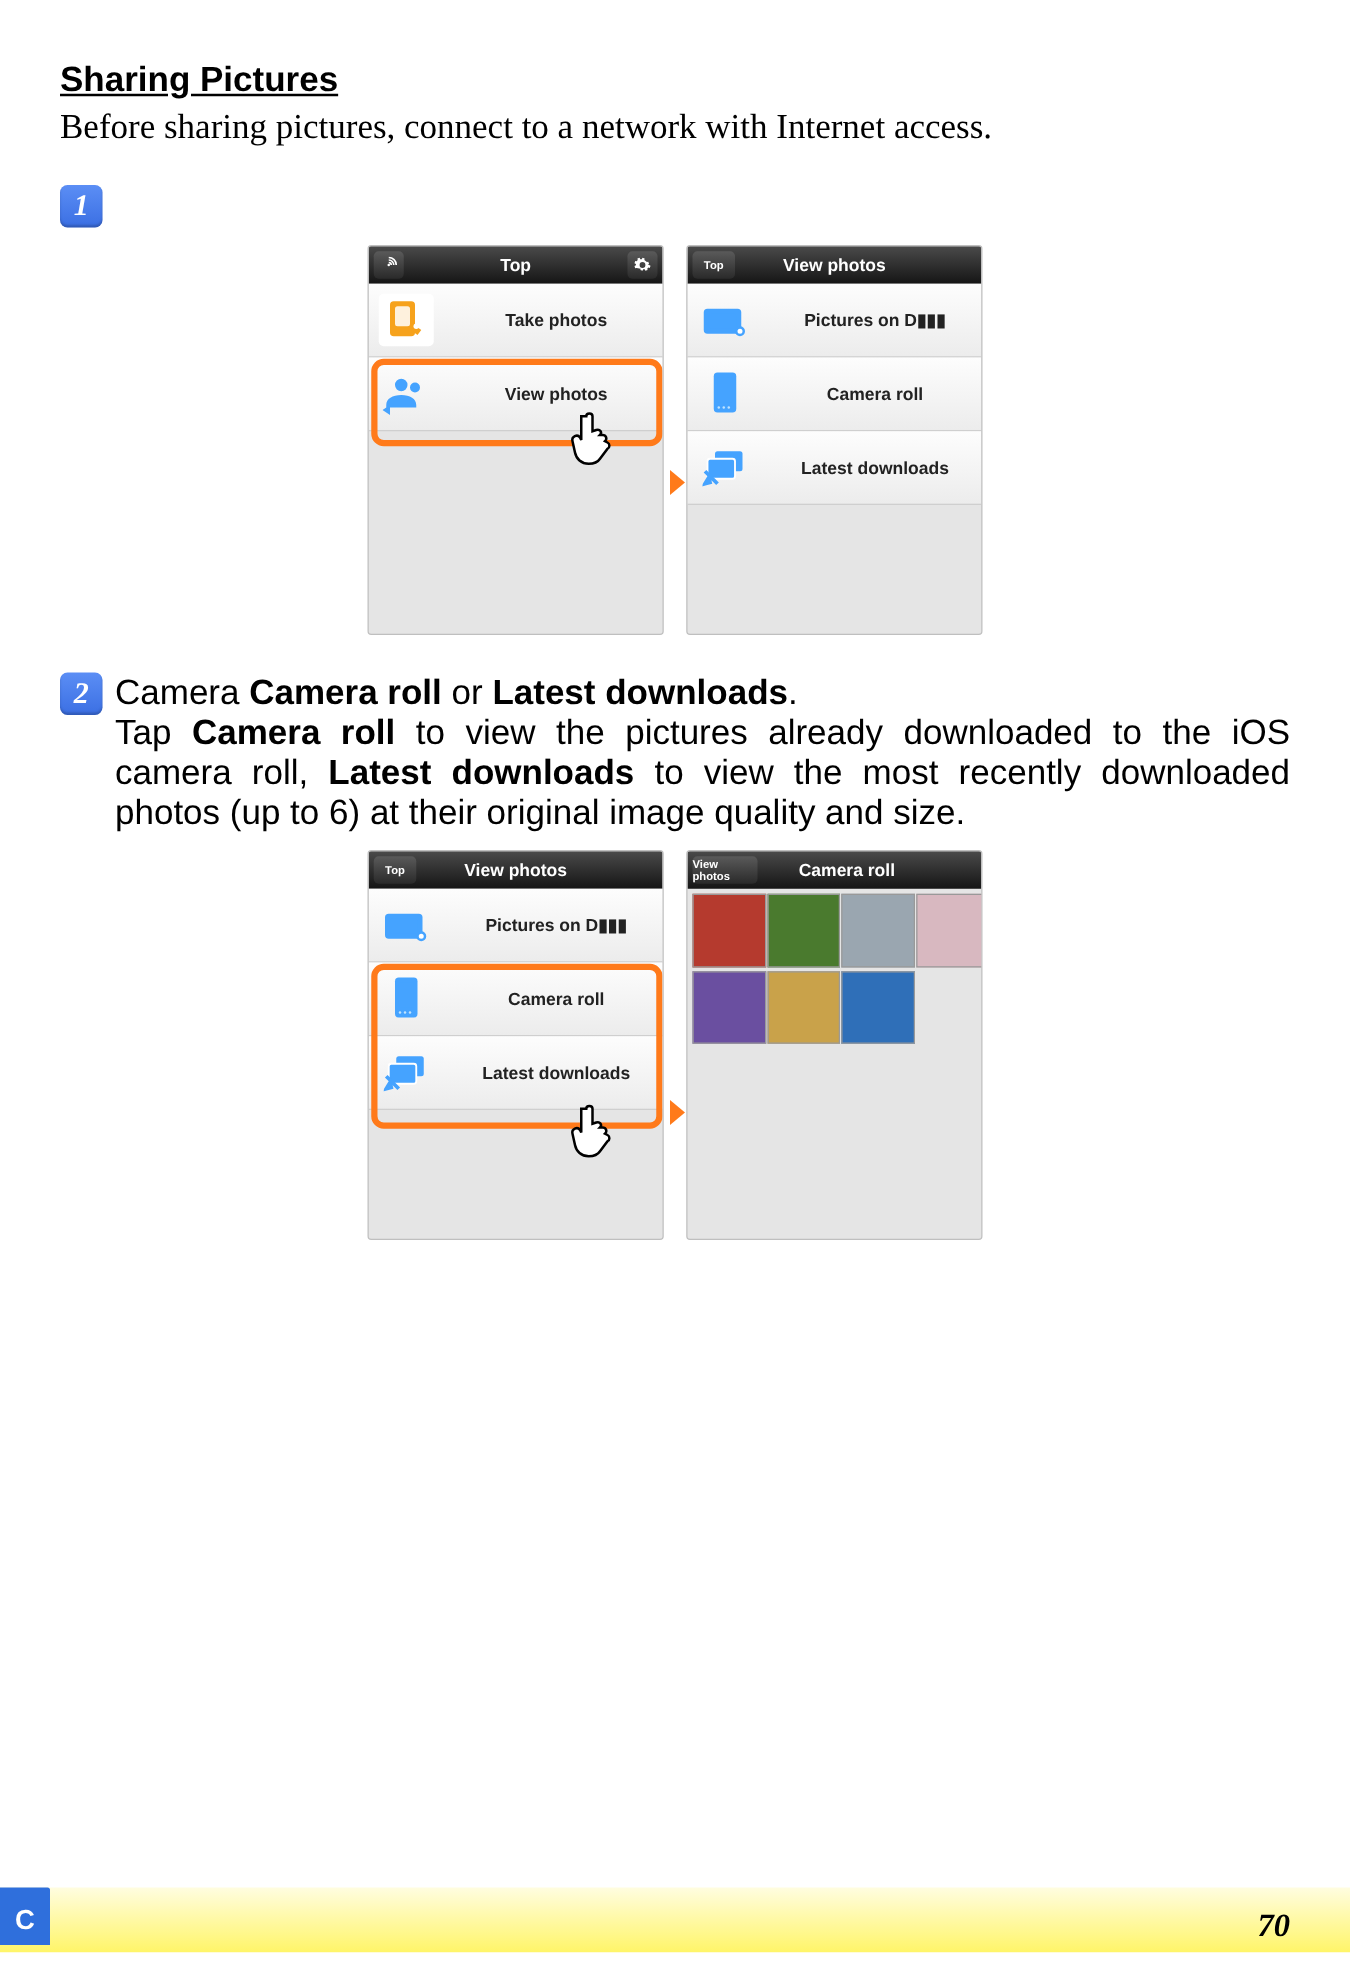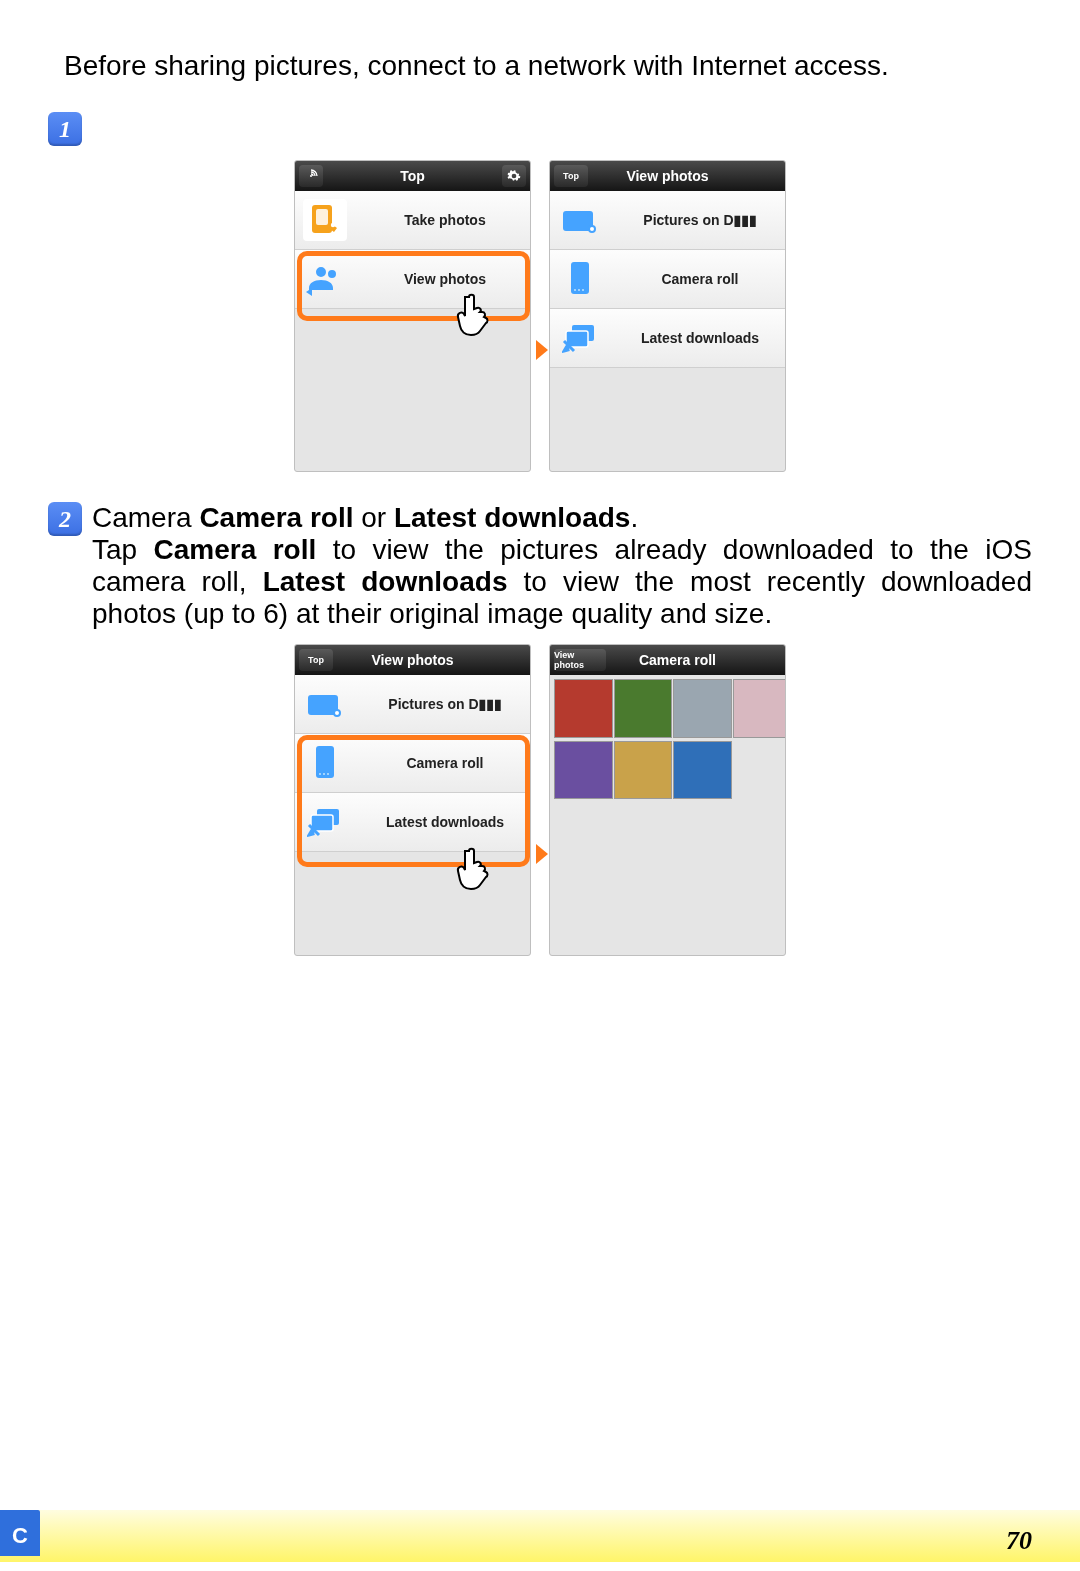--- a/index.html
+++ b/index.html
@@ -17,22 +17,23 @@
   }
   .section-title {
     font-size: 28px;
     font-weight: bold;
     text-decoration: underline;
     margin: 0 0 4px 0;
   }
   .intro {
     font-size: 28px;
     line-height: 1.3;
-    margin: 0 0 28px 16px;
+    margin: 0 0 28px 0;
     text-align: justify;
+    font-family: Liberation Serif, serif;
   }
   .step {
     margin-bottom: 20px;
   }
   .step-head {
     display: flex;
     align-items: flex-start;
     gap: 10px;
   }
   .step-badge {
@@ -195,20 +196,21 @@
     font-style: italic;
     font-weight: bold;
     font-size: 26px;
     font-family: Georgia, serif;
   }
 </style>
 </head>
 <body>
 
 <div class="page">
+  <h2 class="section-title">Sharing Pictures</h2>
   <p class="intro">Before sharing pictures, connect to a network with Internet access.</p>
 
   <div class="step">
     <div class="step-head">
       <div class="step-badge">1</div>
     </div>
 
     <div class="screens">
 
       <div class="phone">

